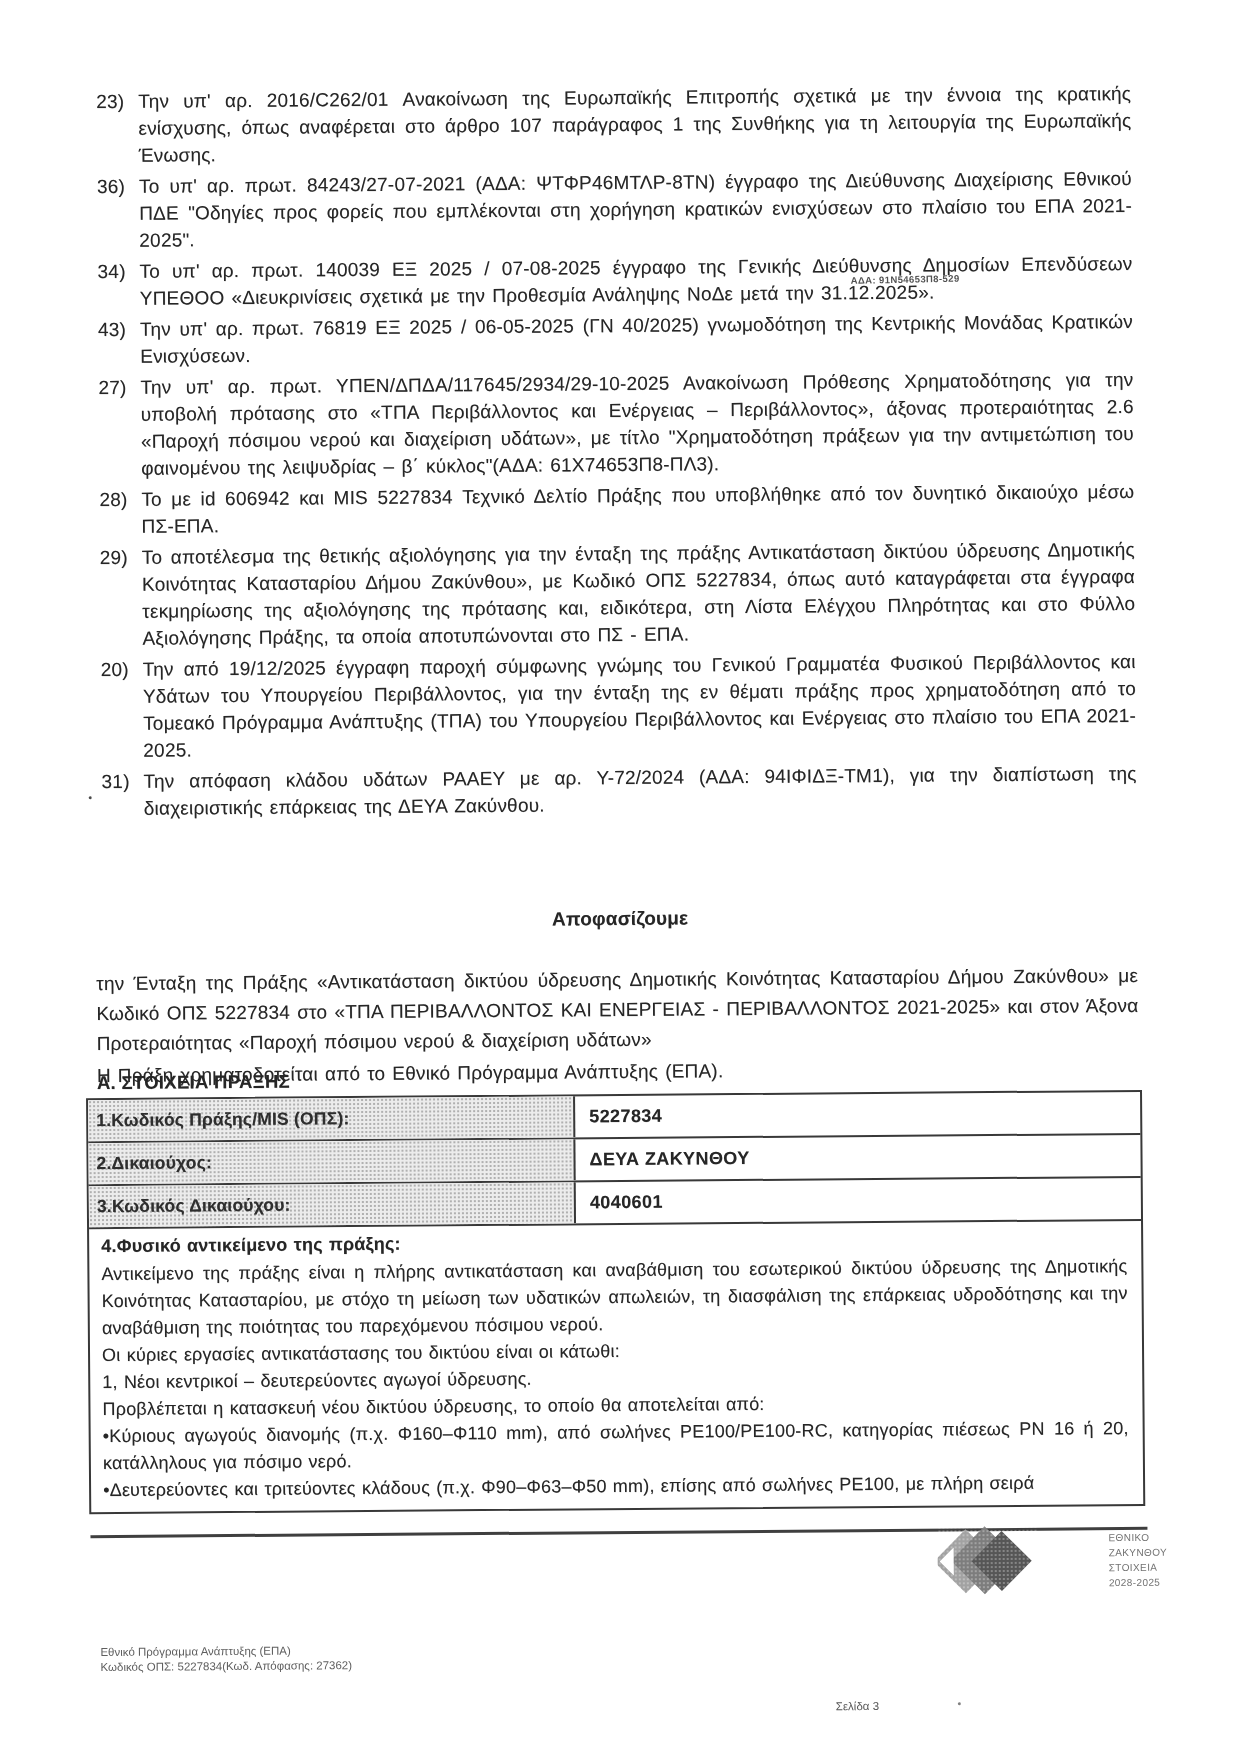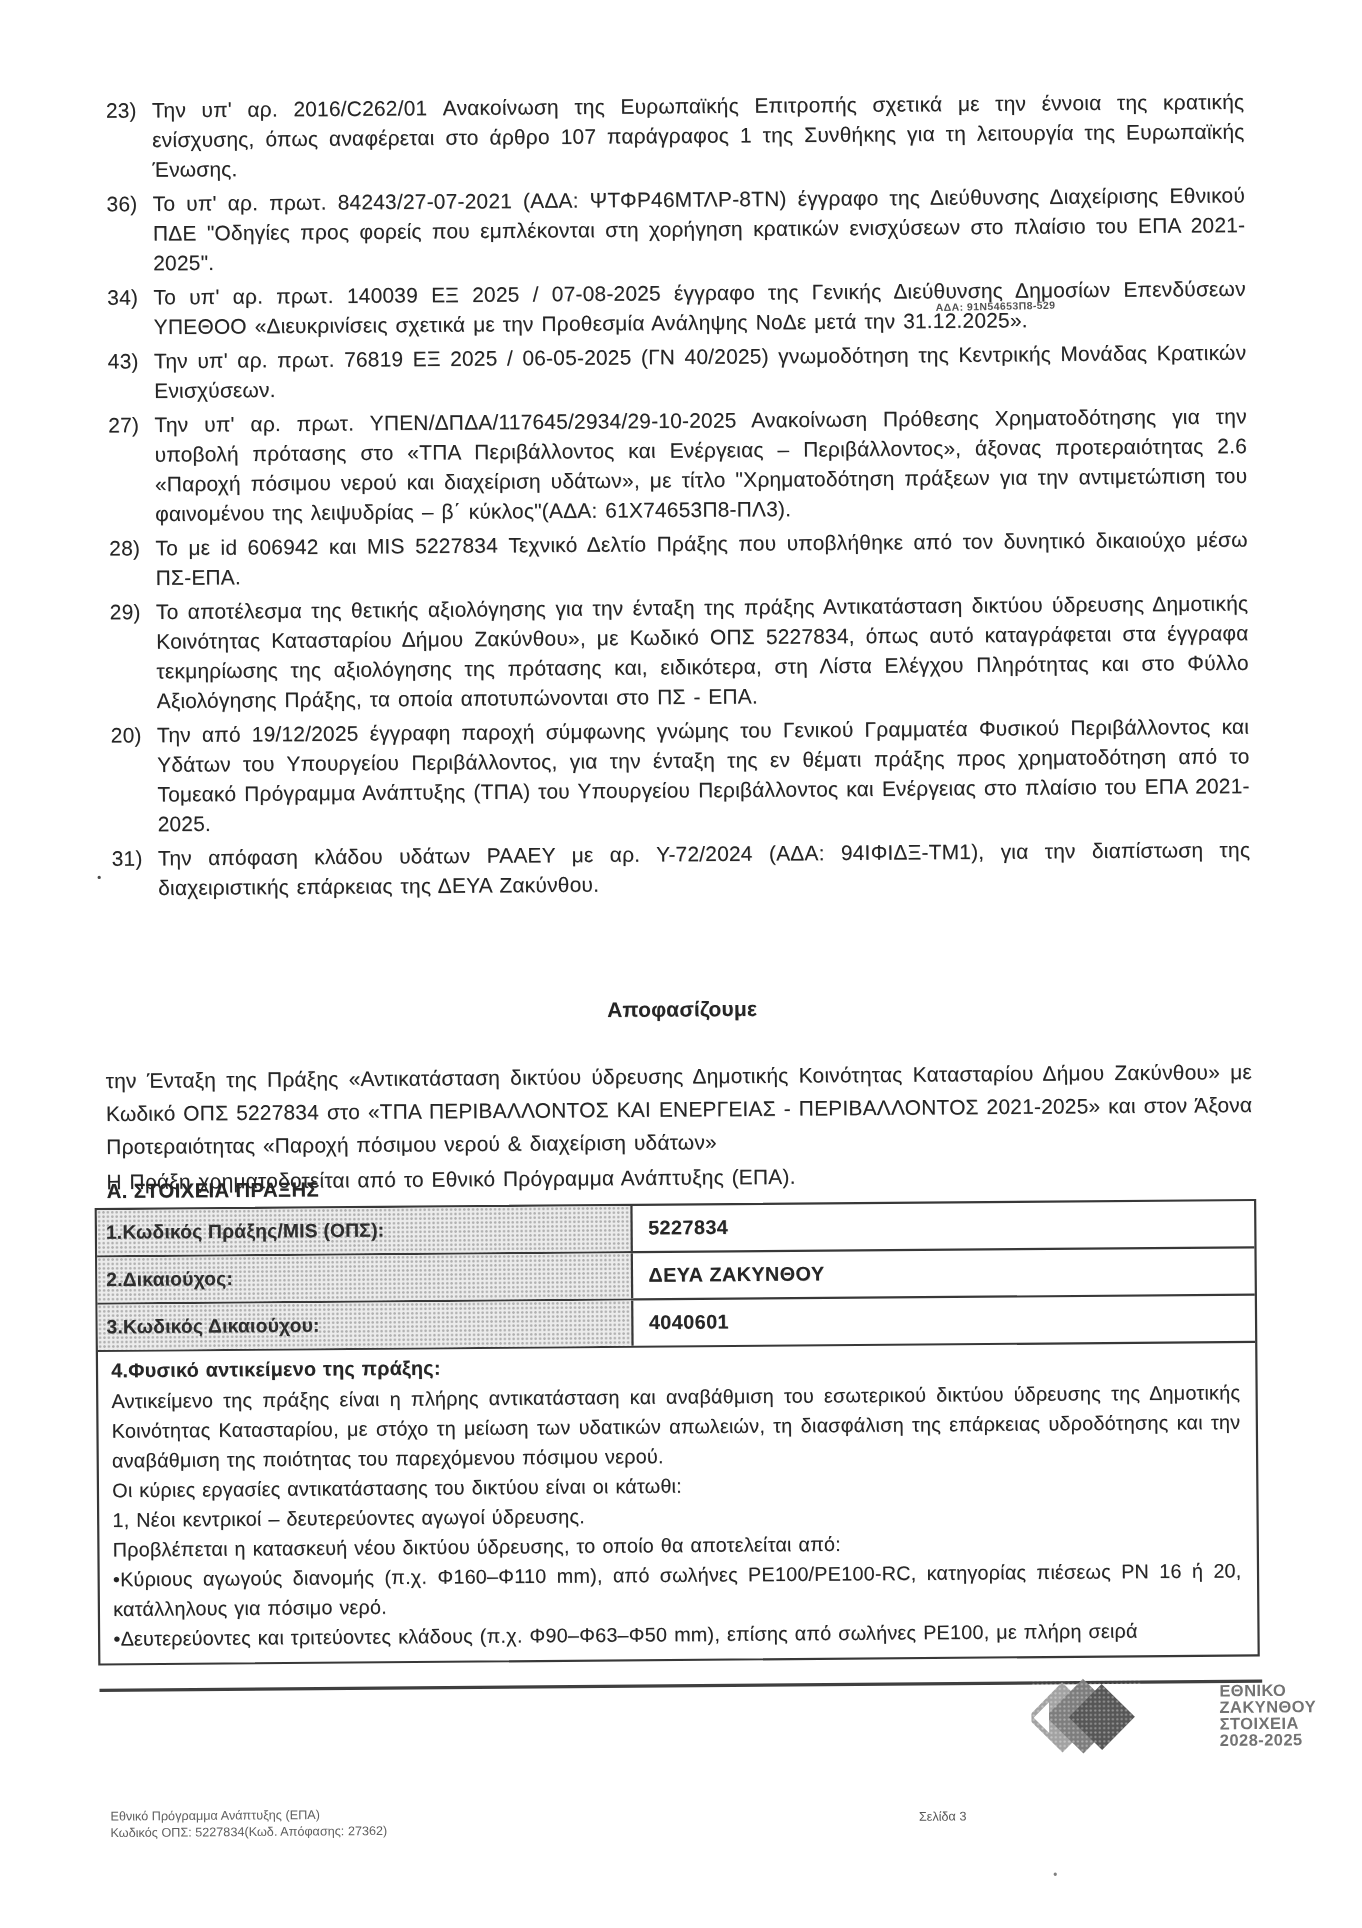--- a/index.html
+++ b/index.html
@@ -39,25 +39,25 @@
         display:flex;align-items:center;padding:0 8px;letter-spacing:.2px;}
   .tval{flex:1;display:flex;align-items:center;padding:0 14px;font-weight:bold;font-size:18px;letter-spacing:.4px;}
   .trow4{padding:4px 14px 8px 12px;font-size:18px;line-height:27px;letter-spacing:.2px;}
   .trow4 .r4label{font-weight:bold;margin:0 0 1px 0;}
   .trow4 p{margin:0;text-align:justify;word-spacing:1px;}
 
   .sepline{position:absolute;left:86px;top:1531px;width:1057px;height:2.5px;background:#3f3f3f;}
 
   
   .logo{position:absolute;left:933px;top:1524px;display:flex;align-items:flex-start;}
-  .logotext{margin-left:71px;margin-top:10px;font-size:15px;font-weight:bold;color:#737373;
+  .logotext{margin-left:71px;margin-top:10px;font-size:10px;font-weight:normal;color:#737373;
         line-height:15px;letter-spacing:.4px;white-space:nowrap;}
 
   .footL{position:absolute;left:95px;top:1641px;font-size:11.5px;color:#5f5f5f;line-height:15px;}
-  .pagenum{position:absolute;left:830px;top:1648px;font-size:11.5px;color:#565656;}
+  .pagenum{position:absolute;left:830px;top:1702px;font-size:11.5px;color:#565656;}
 
   .speck{position:absolute;background:#4a4a4a;border-radius:50%;}
   .sp1{left:90px;top:792px;width:3px;height:3px;}
   .sp2{left:1127px;top:1007px;width:3px;height:3px;opacity:.7;}
   .sp3{left:952px;top:1705px;width:3px;height:3px;opacity:.7;}
 </style>
 </head>
 <body>
 
 <div class="page">

